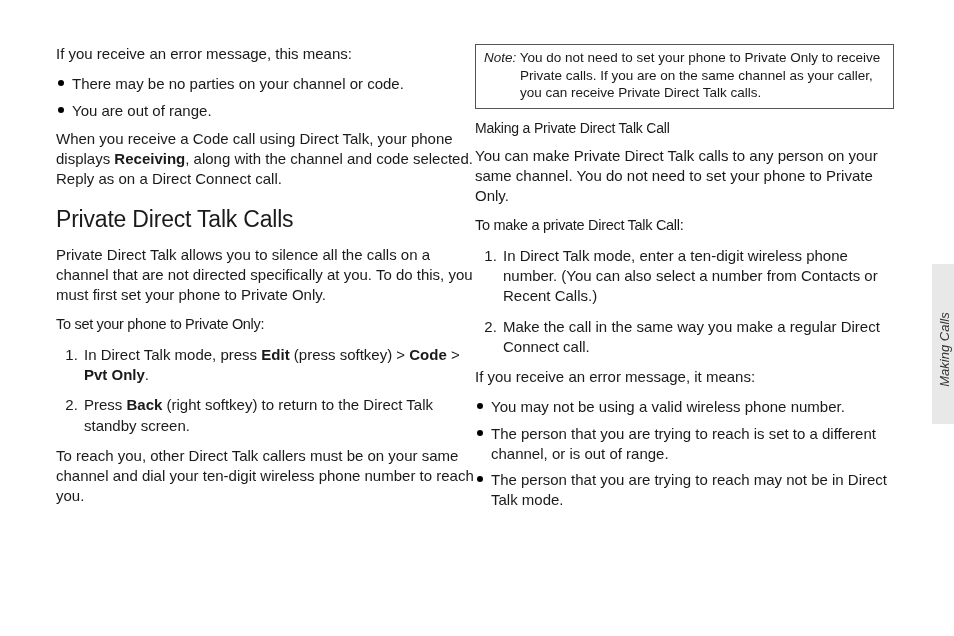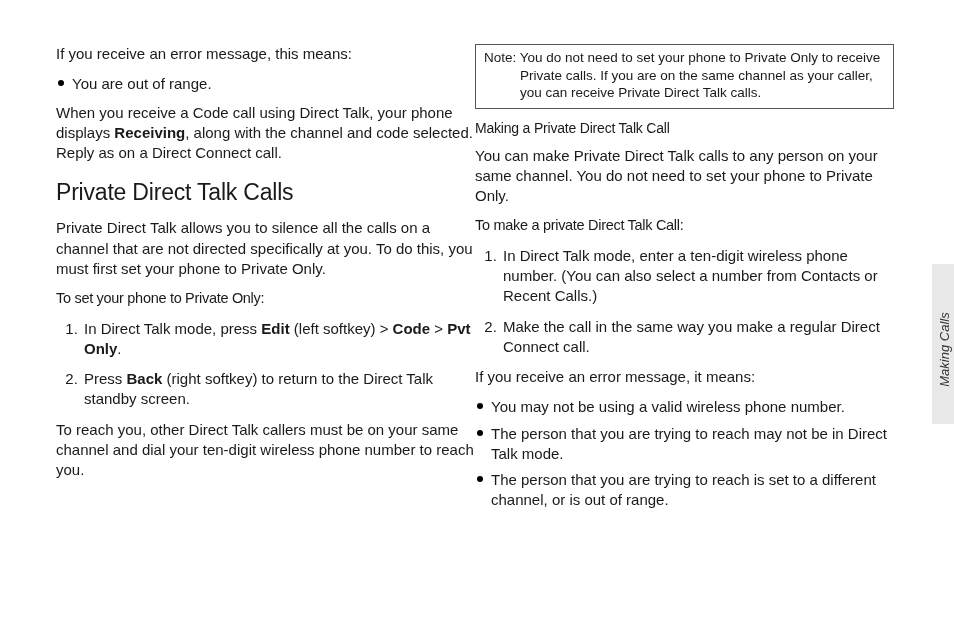--- a/index.html
+++ b/index.html
@@ -63,21 +63,21 @@
   }
   .bold { font-weight: 700; }
   .gt { font-weight: 400; }
   .notebox {
     border: 1px solid #555;
     padding: 4px 8px 6px 8px;
     margin: 0 0 10px 0;
     font-size: 13.5px;
     line-height: 1.3;
   }
-  .notebox .note-label { }
+  .notebox .note-label { font-style: italic; }
   .notebox .note-body { display: inline; }
   .notebox .note-wrap { padding-left: 36px; text-indent: -36px; }
   .side-tab {
     position: absolute;
     right: 0;
     top: 264px;
     width: 22px;
     height: 160px;
     background: #e8e8e8;
   }
@@ -106,35 +106,36 @@
 </head>
 <body>
 
 <div class="page">
 
   <div class="cols">
 
     <div class="col">
       <p>If you receive an error message, this means:</p>
       <ul class="bullets">
+        <li>There may be no parties on your channel or code.</li>
         <li>You are out of range.</li>
       </ul>
       <p>
         <span>When you receive a Code call using Direct Talk, your phone displays </span><span class="bold">Receiving</span><span>, along with the channel and code selected. Reply as on a Direct Connect call.</span>
       </p>
 
       <div class="h2">Private Direct Talk Calls</div>
 
       <p>Private Direct Talk allows you to silence all the calls on a channel that are not directed specifically at you. To do this, you must first set your phone to Private Only.</p>
 
       <p class="leadin">To set your phone to Private Only:</p>
 
       <ol class="steps">
         <li>
-          <span>In Direct Talk mode, press </span><span class="bold">Edit</span><span> (left softkey) </span><span class="gt">&gt;</span><span class="bold"> Code </span><span class="gt">&gt;</span><span class="bold"> Pvt Only</span><span>.</span>
+          <span>In Direct Talk mode, press </span><span class="bold">Edit</span><span> (press softkey) </span><span class="gt">&gt;</span><span class="bold"> Code </span><span class="gt">&gt;</span><span class="bold"> Pvt Only</span><span>.</span>
         </li>
         <li>
           <span>Press </span><span class="bold">Back</span><span> (right softkey) to return to the Direct Talk standby screen.</span>
         </li>
       </ol>
 
       <p>To reach you, other Direct Talk callers must be on your same channel and dial your ten-digit wireless phone number to reach you.</p>
     </div>
 
     <div class="col">
@@ -154,22 +155,22 @@
 
       <ol class="steps">
         <li>In Direct Talk mode, enter a ten-digit wireless phone number. (You can also select a number from Contacts or Recent Calls.)</li>
         <li>Make the call in the same way you make a regular Direct Connect call.</li>
       </ol>
 
       <p>If you receive an error message, it means:</p>
 
       <ul class="bullets">
         <li>You may not be using a valid wireless phone number.</li>
+        <li>The person that you are trying to reach is set to a different channel, or is out of range.</li>
         <li>The person that you are trying to reach may not be in Direct Talk mode.</li>
-        <li>The person that you are trying to reach is set to a different channel, or is out of range.</li>
       </ul>
     </div>
 
   </div>
 
   <div class="side-tab">
     <span>Making Calls</span>
   </div>
 
 

